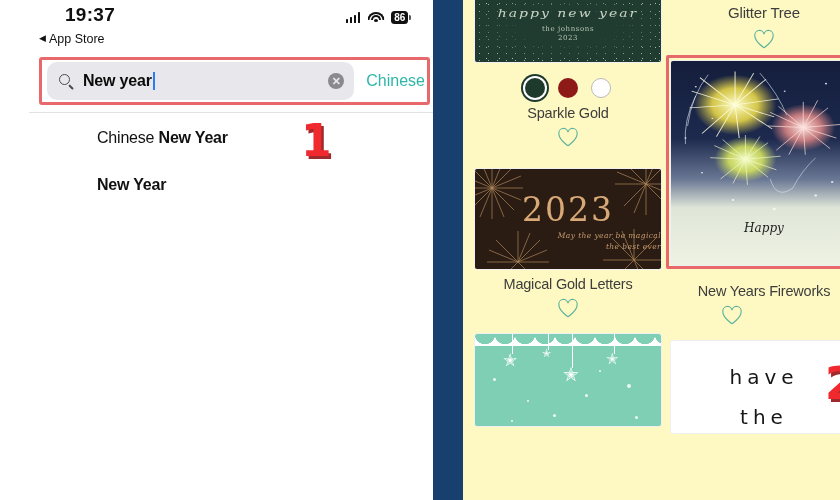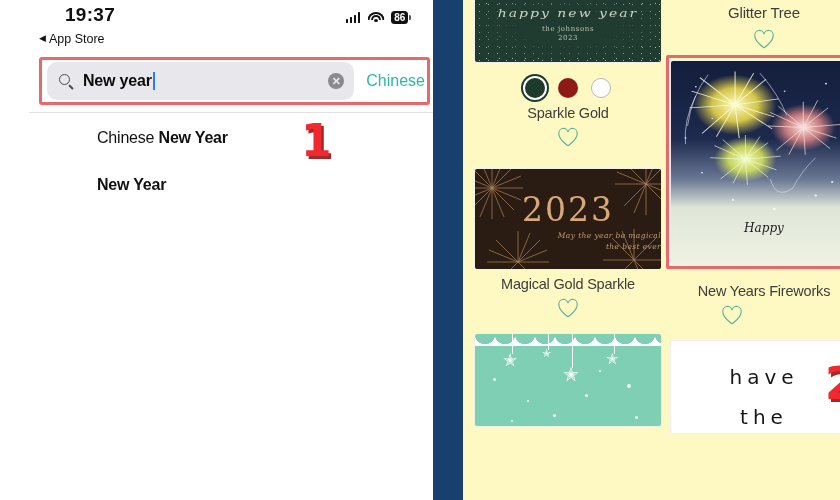--- a/index.html
+++ b/index.html
@@ -257,21 +257,21 @@
               </g>
             </svg>
             <div class="year">2023</div>
             <div class="wish">
               <span>May the year be magical</span><br>
               <span>the best ever</span>
             </div>
           </div>
         </div>
 
-        <div class="card-label">Magical Gold Sparkle</div>
+        <div class="card-label">Magical Gold Letters</div>
         <svg class="heart" viewBox="0 0 24 22">
           <path d="M12 20.5 C12 20.5 2 14 2 7.6 A5.1 5.1 0 0 1 12 5.6 A5.1 5.1 0 0 1 22 7.6 C22 14 12 20.5 12 20.5 Z" fill="none" stroke="#5fb39c" stroke-width="1.3"></path>
         </svg>
 
         <div class="thumb" style="margin-top:16px;">
           <div class="card-mint">
             <div class="scallop"></div>
             <span class="hang" style="left:37px;height:20px;"></span>
             <span class="star" style="left:28px;top:18px;font-size:17px;">✭</span>
             <span class="hang" style="left:73px;height:16px;"></span>

